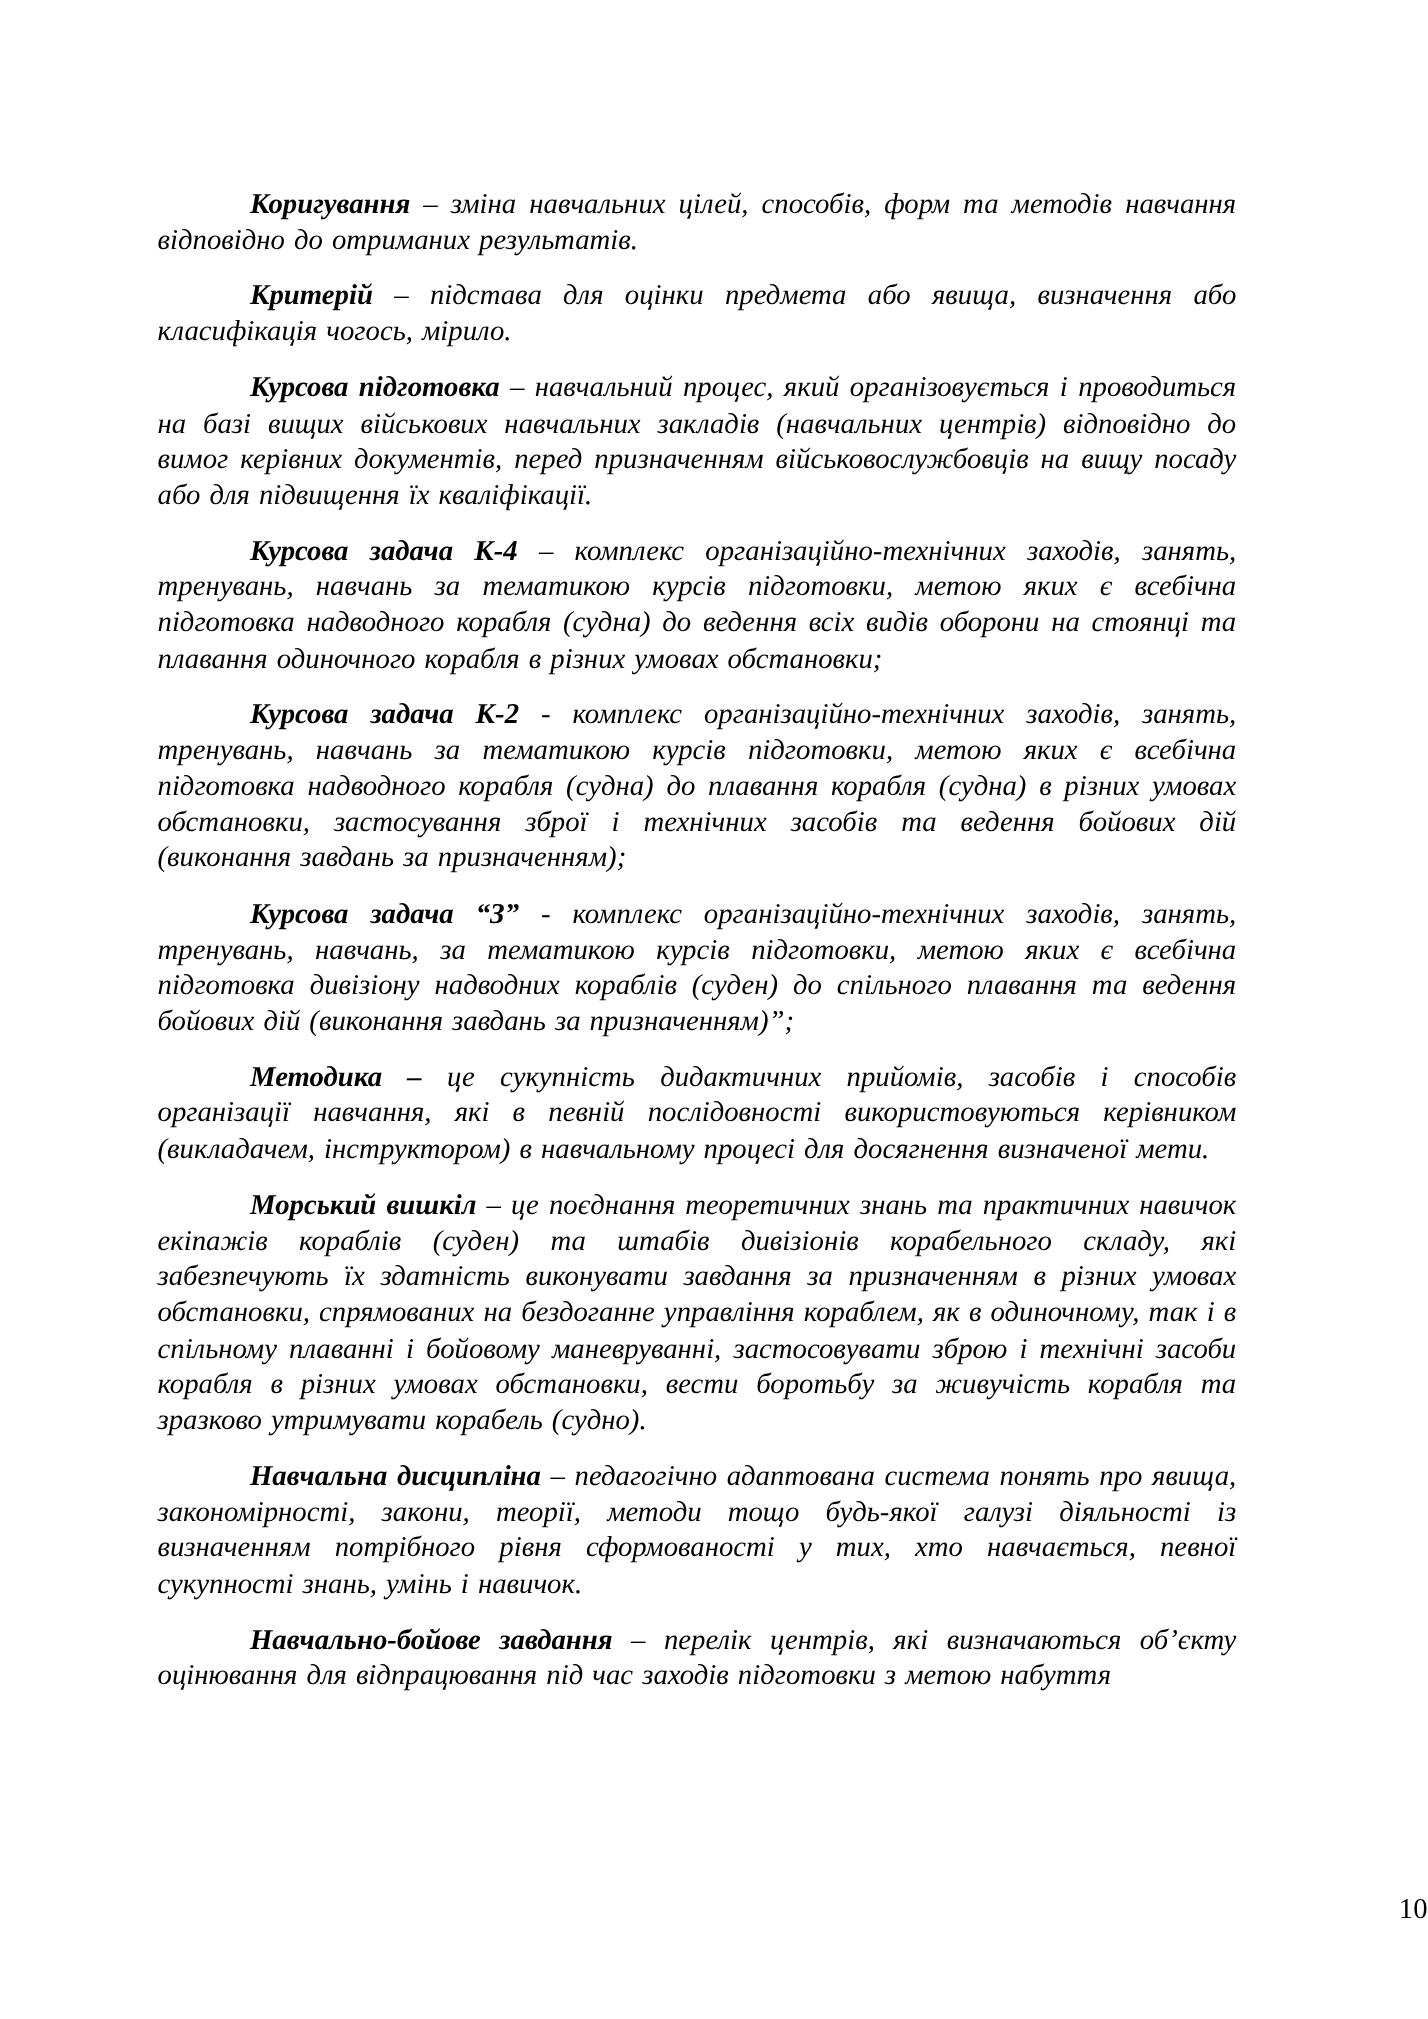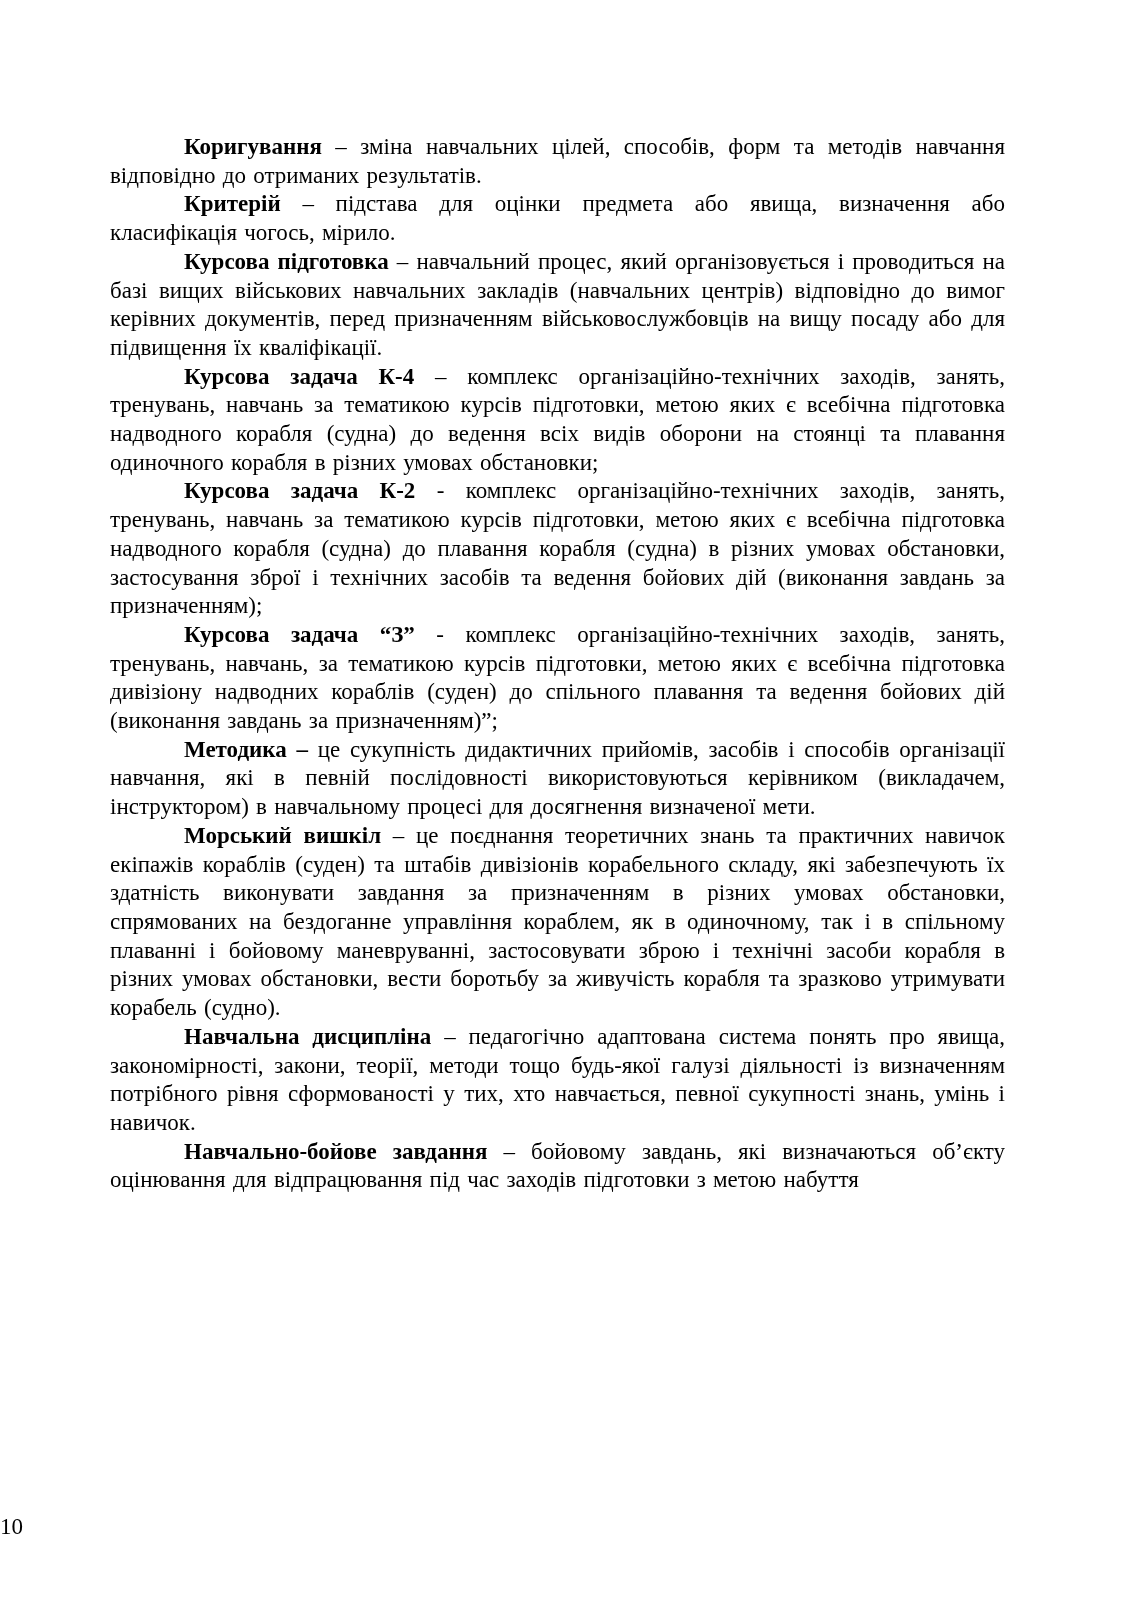--- a/index.html
+++ b/index.html
@@ -15,53 +15,54 @@
     color: #000000;
     overflow: hidden;
   }
   .page {
     position: absolute;
     top: 133px;
     left: 110px;
     width: 895px;
   }
   .para {
-    margin: 0;
+    margin: 16px;
     font-size: 23px;
     line-height: 28.7px;
     text-align: justify;
     text-indent: 74px;
     word-spacing: 1.5px;
+    font-style: italic;
   }
   .para strong {
     font-weight: bold;
   }
   .page-footer {
     position: absolute;
     top: 1513px;
     left: 0;
     width: 1142px;
-    text-align: left;
+    text-align: right;
     font-size: 23px;
     line-height: 28px;
   }
 </style>
 </head>
 <body>
 
 <main class="page">
   <section id="glossary">
       <p class="para"><strong>Коригування</strong><span> – </span><span>зміна навчальних цілей, способів, форм та методів навчання відповідно до отриманих результатів.</span></p>
       <p class="para"><strong>Критерій</strong><span> – </span><span>підстава для оцінки предмета або явища, визначення або класифікація чогось, мірило.</span></p>
       <p class="para"><strong>Курсова підготовка</strong><span> – </span><span>навчальний процес, який організовується і проводиться на базі вищих військових навчальних закладів (навчальних центрів) відповідно до вимог керівних документів, перед призначенням військовослужбовців на вищу посаду або для підвищення їх кваліфікації.</span></p>
       <p class="para"><strong>Курсова задача К-4</strong><span> – </span><span>комплекс організаційно-технічних заходів, занять, тренувань, навчань за тематикою курсів підготовки, метою яких є всебічна підготовка надводного корабля (судна) до ведення всіх видів оборони на стоянці та плавання одиночного корабля в різних умовах обстановки;</span></p>
       <p class="para"><strong>Курсова задача К-2</strong><span> - </span><span>комплекс організаційно-технічних заходів, занять, тренувань, навчань за тематикою курсів підготовки, метою яких є всебічна підготовка надводного корабля (судна) до плавання корабля (судна) в різних умовах обстановки, застосування зброї і технічних засобів та ведення бойових дій (виконання завдань за призначенням);</span></p>
       <p class="para"><strong>Курсова задача “З”</strong><span> - </span><span>комплекс організаційно-технічних заходів, занять, тренувань, навчань, за тематикою курсів підготовки, метою яких є всебічна підготовка дивізіону надводних кораблів (суден) до спільного плавання та ведення бойових дій (виконання завдань за призначенням)”;</span></p>
       <p class="para"><strong>Методика</strong><strong> – </strong><span>це сукупність дидактичних прийомів, засобів і способів організації навчання, які в певній послідовності використовуються керівником (викладачем, інструктором) в навчальному процесі для досягнення визначеної мети.</span></p>
       <p class="para"><strong>Морський вишкіл</strong><span> – </span><span>це поєднання теоретичних знань та практичних навичок екіпажів кораблів (суден) та штабів дивізіонів корабельного складу, які забезпечують їх здатність виконувати завдання за призначенням в різних умовах обстановки, спрямованих на бездоганне управління кораблем, як в одиночному, так і в спільному плаванні і бойовому маневруванні, застосовувати зброю і технічні засоби корабля в різних умовах обстановки, вести боротьбу за живучість корабля та зразково утримувати корабель (судно).</span></p>
       <p class="para"><strong>Навчальна дисципліна</strong><span> – </span><span>педагогічно адаптована система понять про явища, закономірності, закони, теорії, методи тощо будь-якої галузі діяльності із визначенням потрібного рівня сформованості у тих, хто навчається, певної сукупності знань, умінь і навичок.</span></p>
-      <p class="para"><strong>Навчально-бойове завдання</strong><span> – </span><span>бойовому завдань, які визначаються об’єкту оцінювання для відпрацювання під час заходів підготовки з метою набуття</span></p>
+      <p class="para"><strong>Навчально-бойове завдання</strong><span> – </span><span>перелік центрів, які визначаються об’єкту оцінювання для відпрацювання під час заходів підготовки з метою набуття</span></p>
     </section>
 </main>
 
 <footer class="page-footer">
   <span>10</span>
 </footer>
 
 </body></html>

